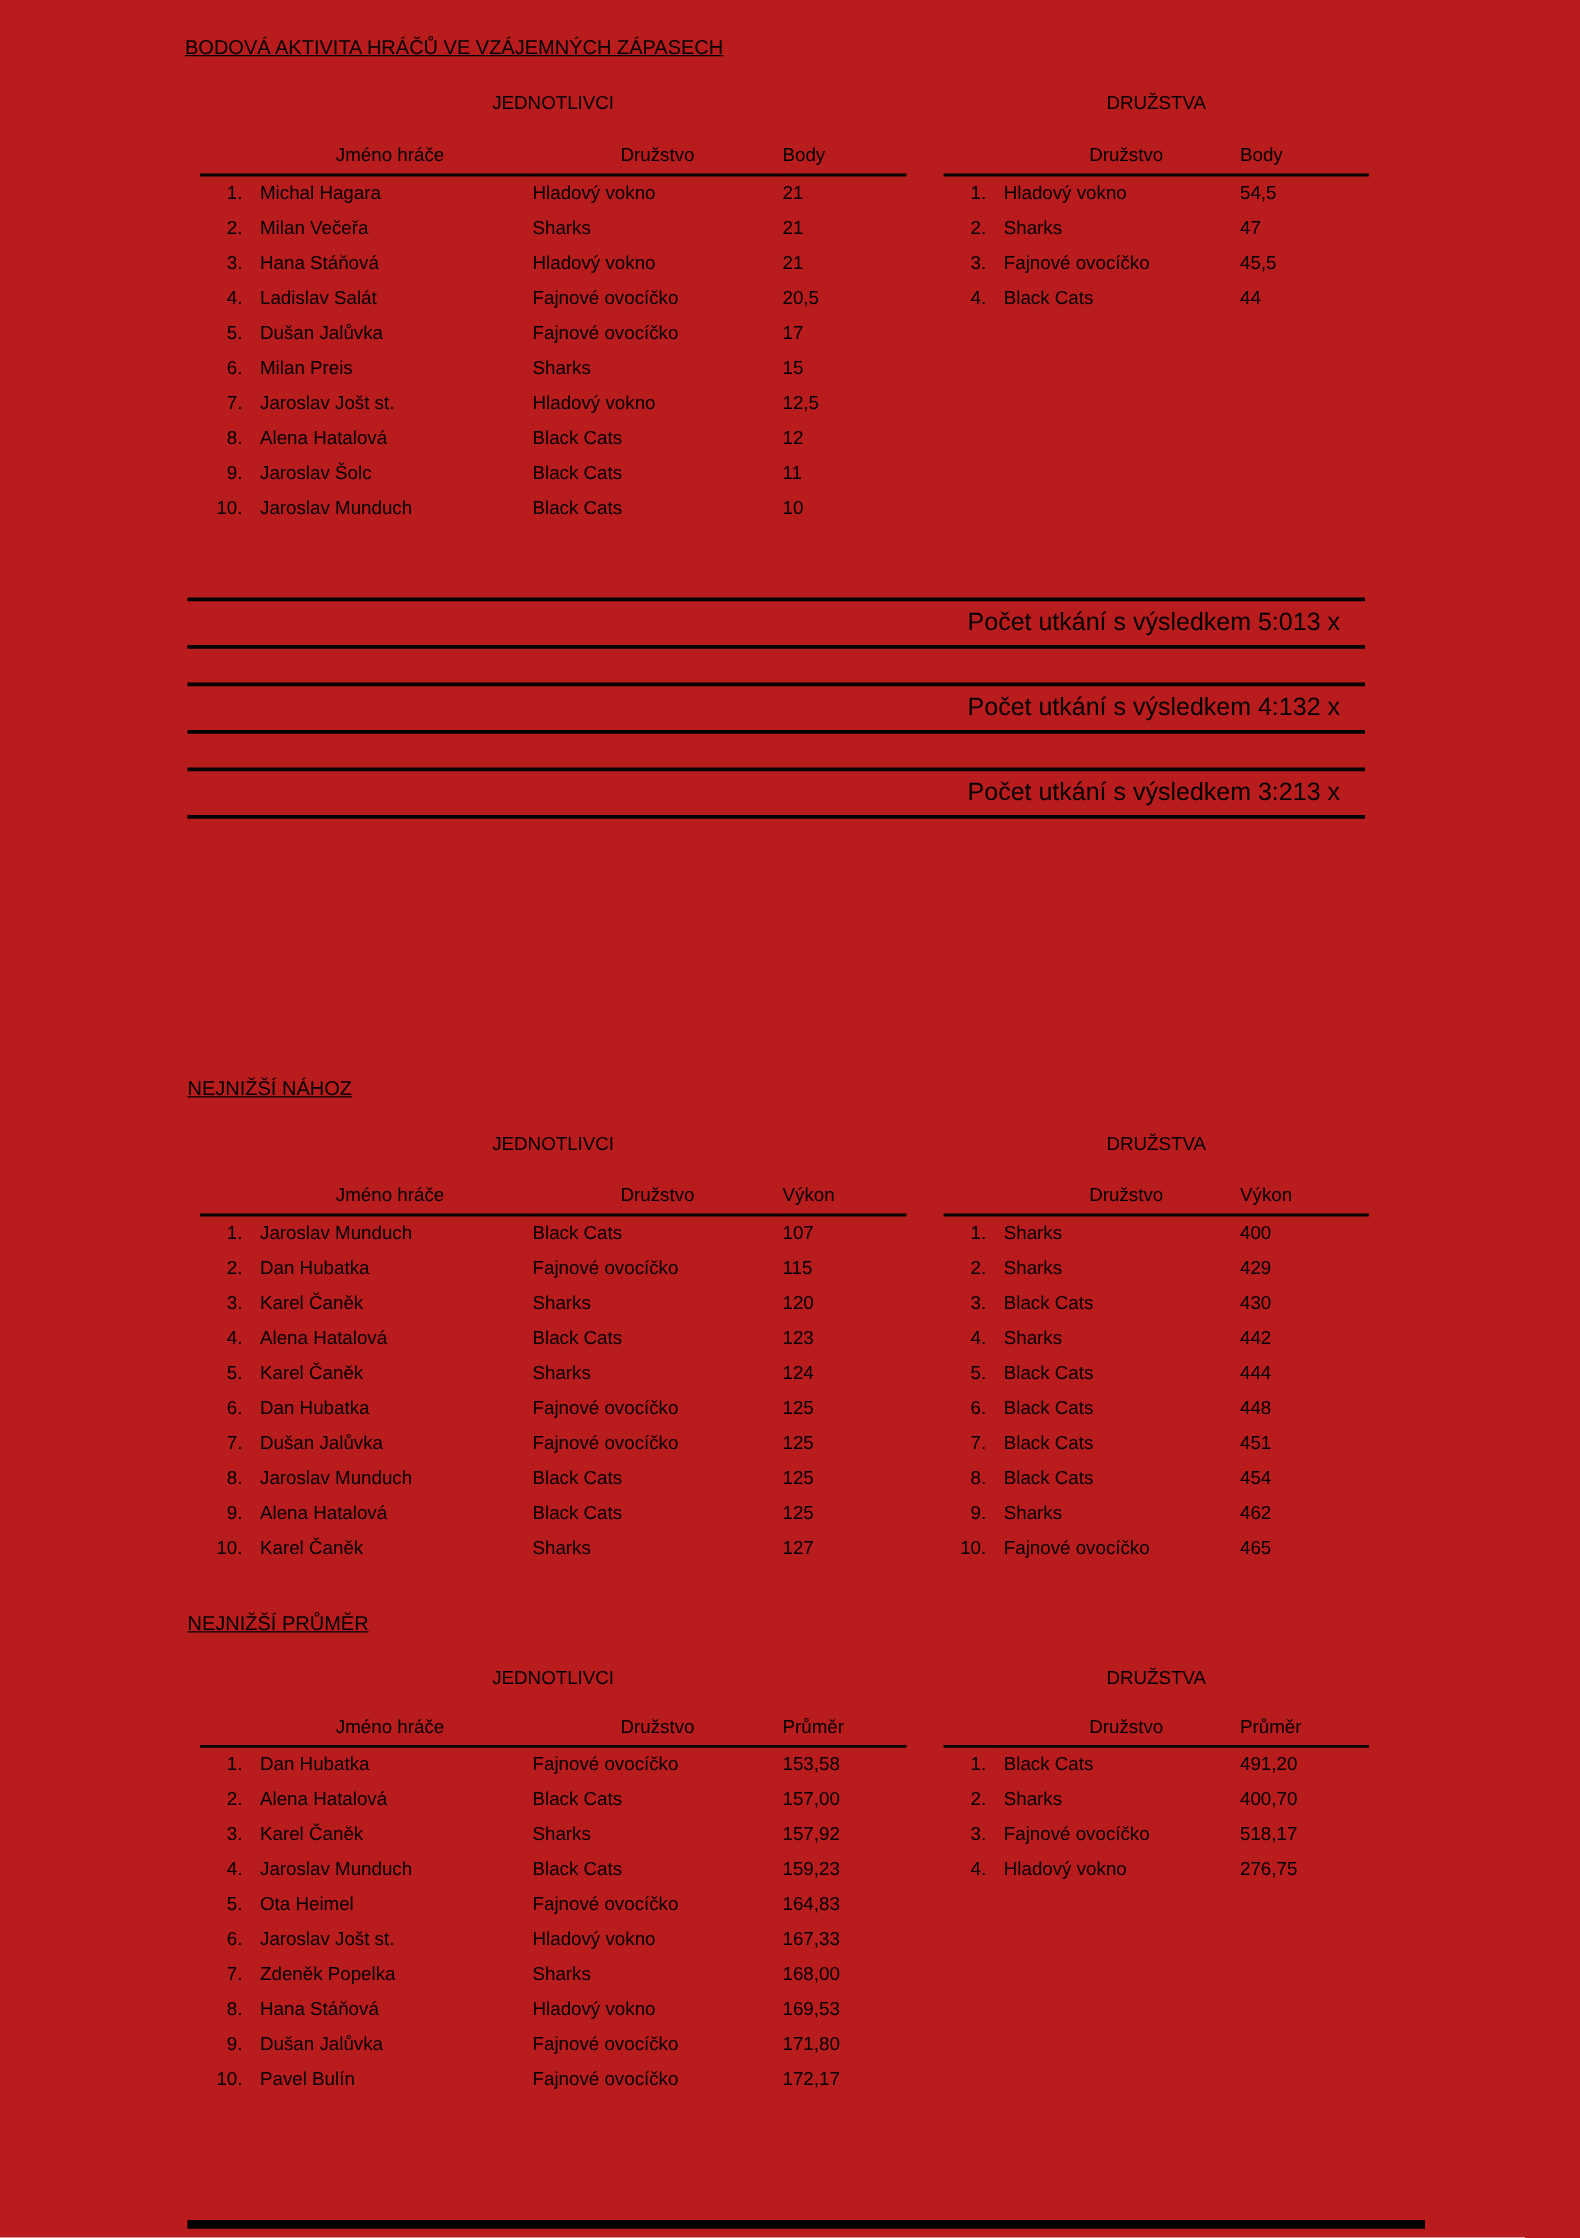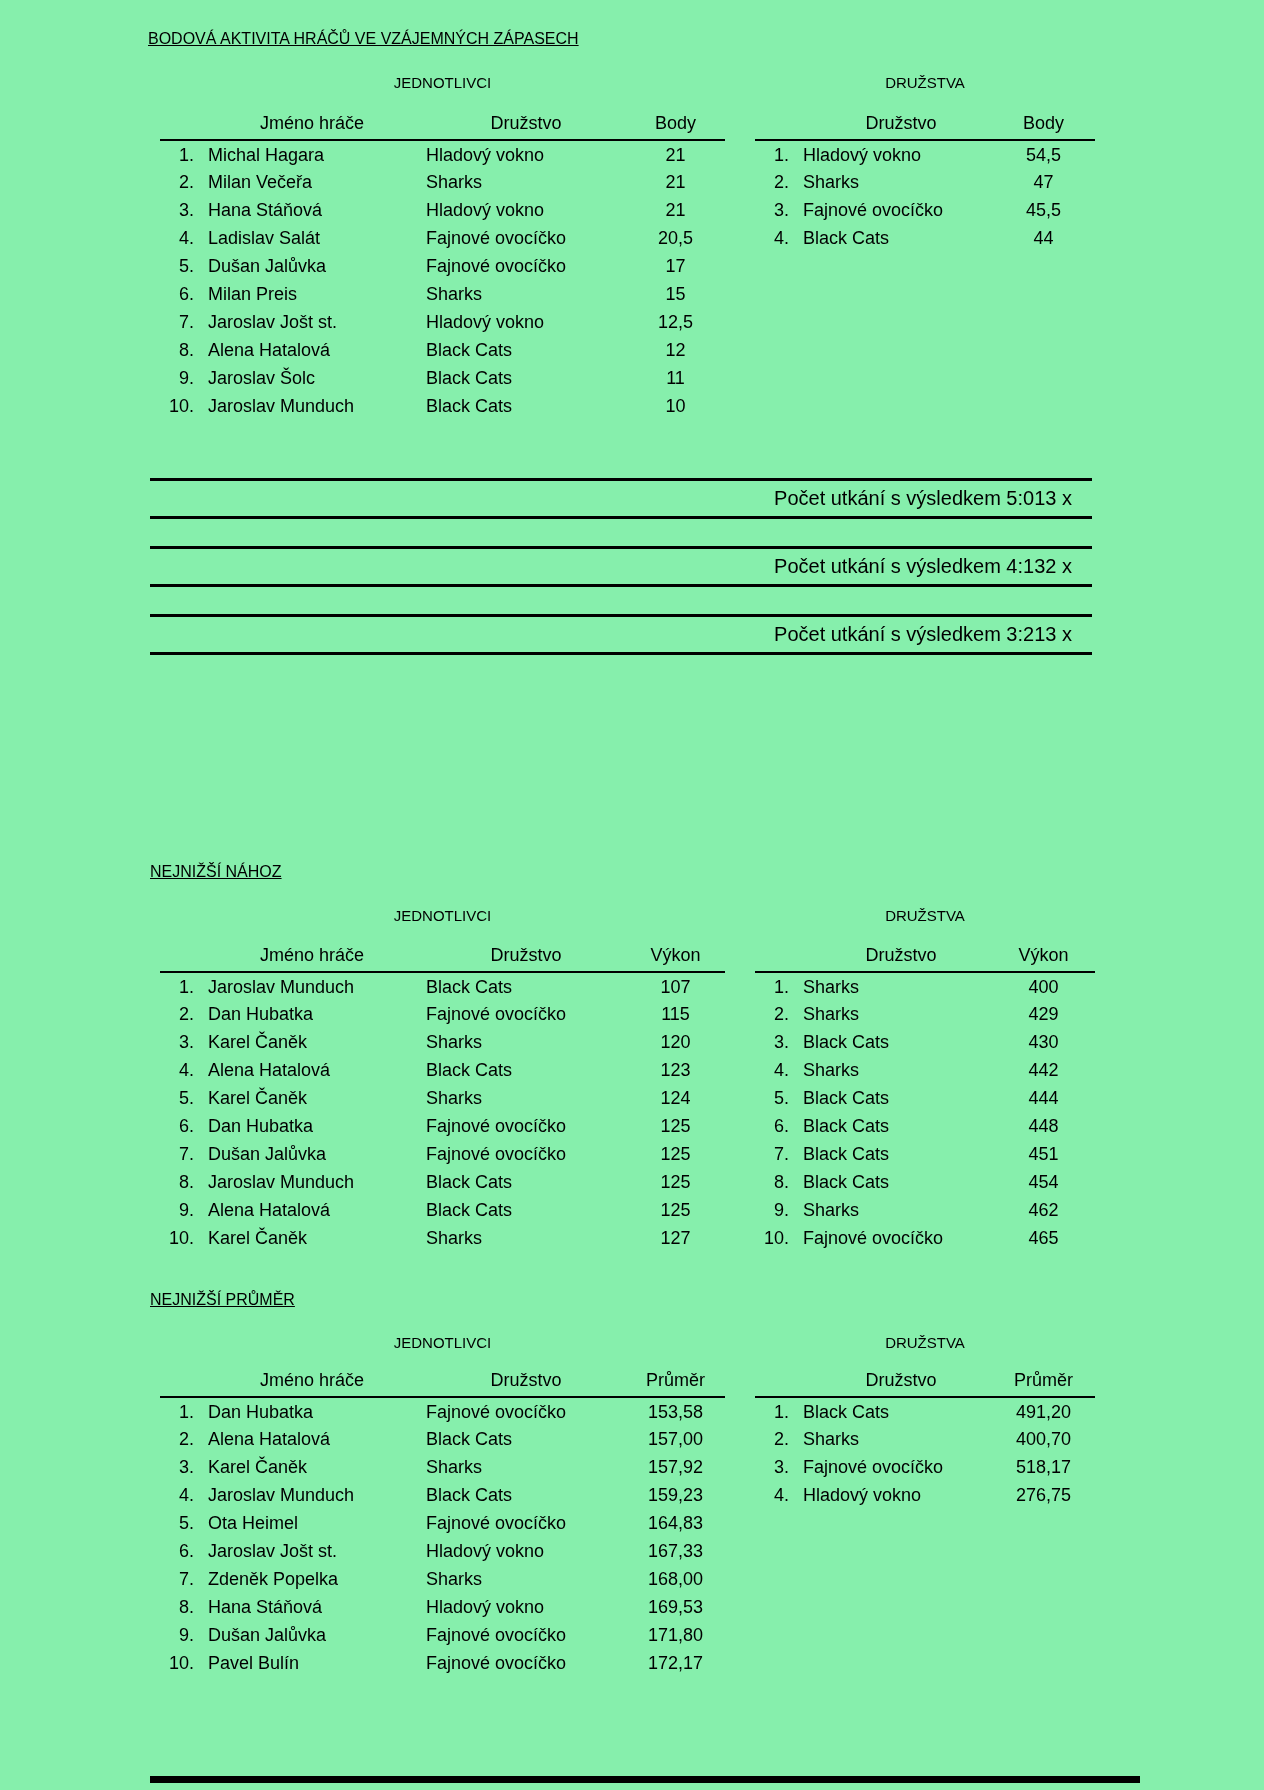--- a/index.html
+++ b/index.html
@@ -1,50 +1,50 @@
 <!DOCTYPE html>
 <html><head>
 <meta charset="utf-8">
 <style>
   * { margin:0; padding:0; box-sizing:border-box; }
   html,body { background:#ffffff; }
   .page {
-    position:relative; width:1264px; height:1790px; background:#86efac;
+    position:relative; width:1264px; height:1790px; background:#b91c1c;
     font-family:"Liberation Sans","DejaVu Sans",sans-serif; color:#000;
     margin:0 auto; overflow:hidden;
   }
   .doc-title {
     position:absolute; left:148px; top:30px;
     font-size:16px; font-weight:400; text-decoration:underline; white-space:nowrap;
   }
   .col-heading { position:absolute; font-size:15px; text-align:center; white-space:nowrap; }
   .col-heading.left  { left:160px; width:565px; }
   .col-heading.right { left:755px; width:340px; }
   .sub-heading {
     position:absolute; left:150px; font-size:16px; font-weight:400;
     text-decoration:underline; white-space:nowrap;
   }
   table.ptable {
     position:absolute; border-collapse:collapse; table-layout:fixed;
-    font-size:18px; line-height:1;
+    font-size:15px; line-height:1;
   }
   table.left-table  { left:160px; width:565px; }
   table.right-table { left:755px; width:340px; }
   .ptable th {
     font-weight:400; text-align:center; height:36px;
     vertical-align:bottom; padding-bottom:7px; border-bottom:2px solid #000;
     white-space:nowrap; overflow:visible;
   }
   .ptable th.th-player { padding-left:38px; }
   .ptable th.th-teamname { padding-left:55px; }
   .ptable td { height:28px; vertical-align:middle; white-space:nowrap; }
   .ptable td.rank { text-align:right; padding-right:6px; }
   .ptable td.name { padding-left:8px; }
   .ptable td.team { padding-left:0; }
-  .ptable td.val, .ptable th.th-val { text-align:center; }
+  .ptable td.val, .ptable th.th-val { text-align:left; }
   .band {
     position:absolute; left:150px; width:942px; height:41px;
     border-top:3px solid #000; border-bottom:3px solid #000;
     display:flex; align-items:center; justify-content:flex-end;
     padding:0 20px 0 18px; font-size:20px; white-space:nowrap;
   }
   .banner {
     position:absolute; left:150px; top:778px; width:990px; height:47px;
     border-top:6px solid #000; border-bottom:6px solid #000;
     display:flex; align-items:center; justify-content:center;

